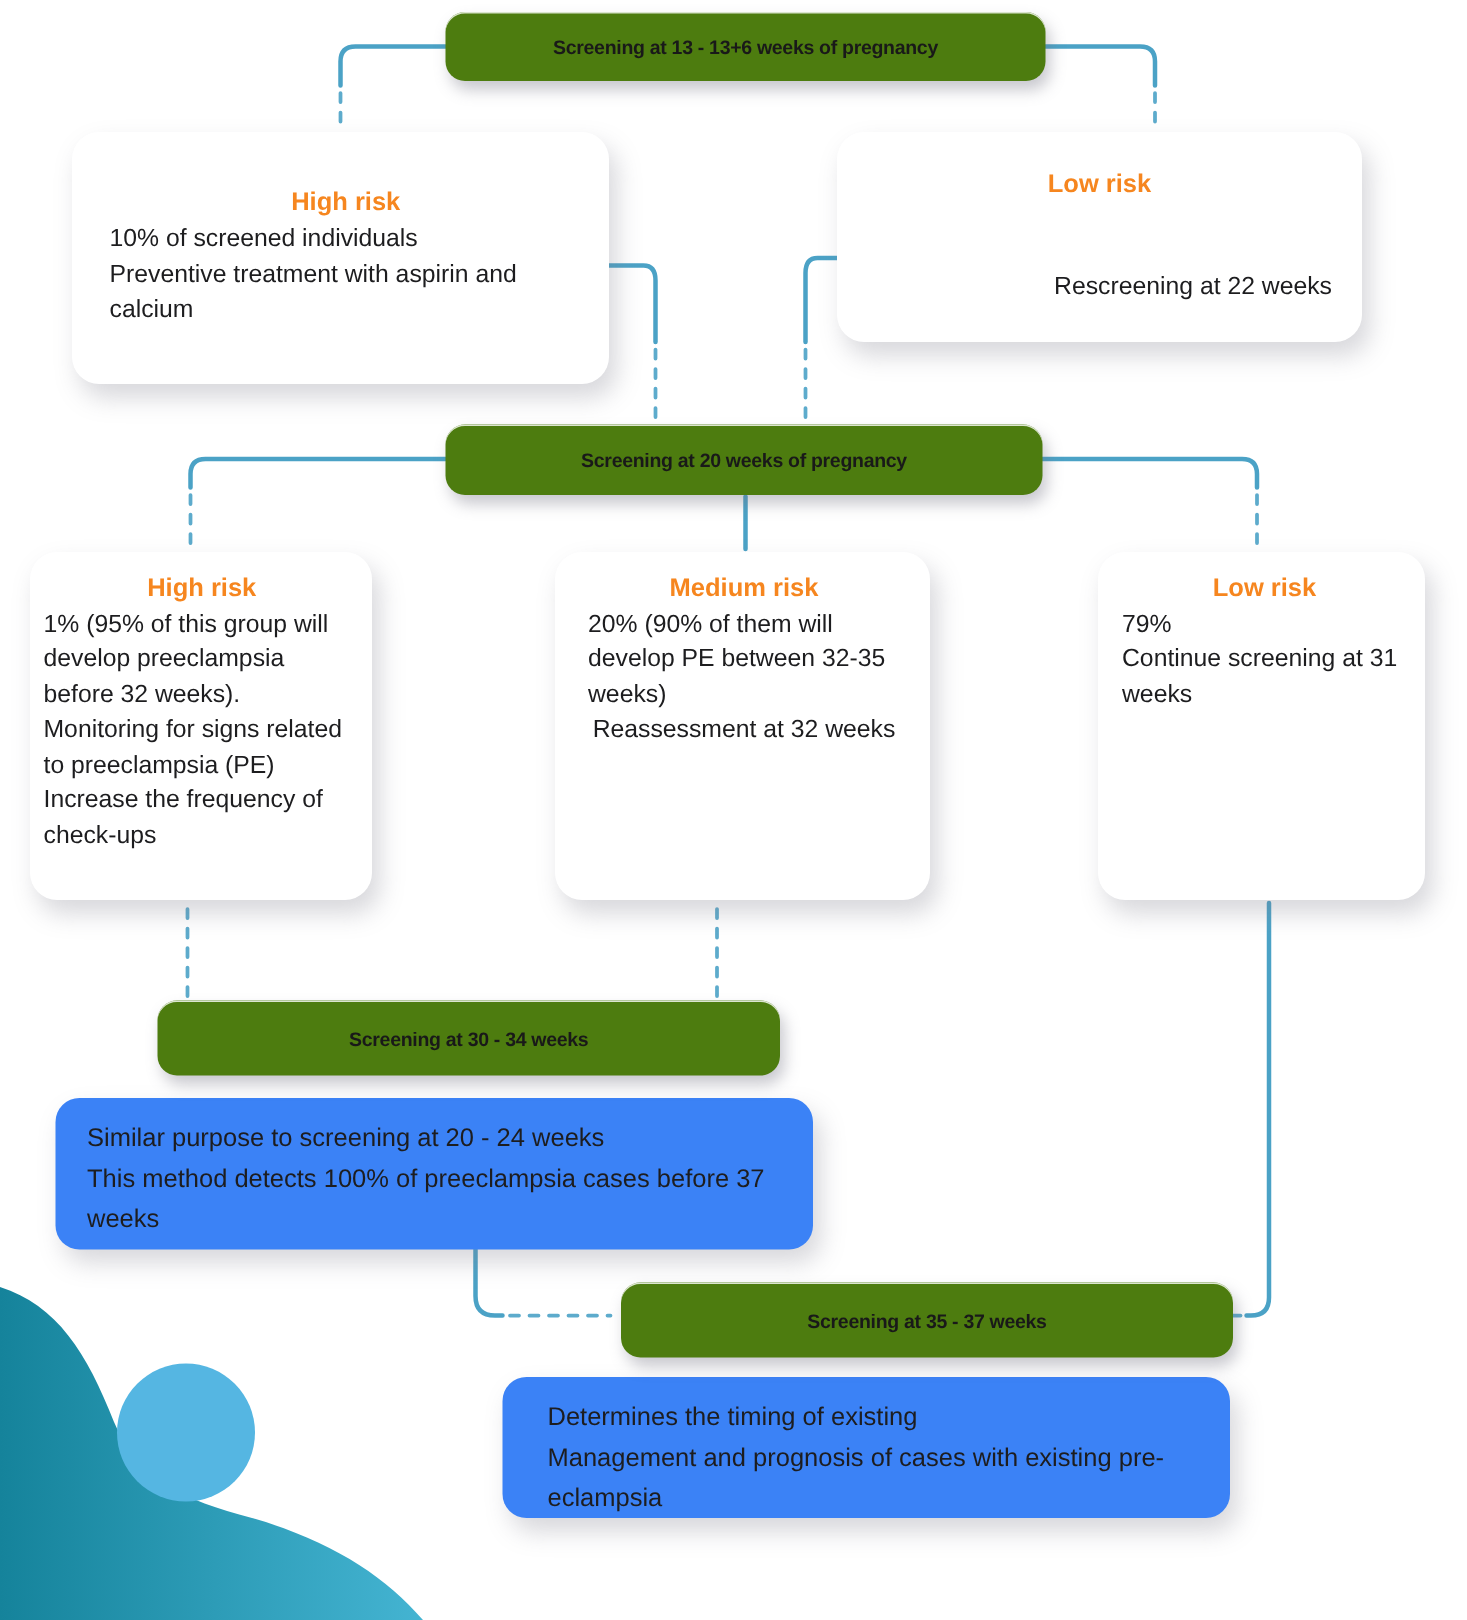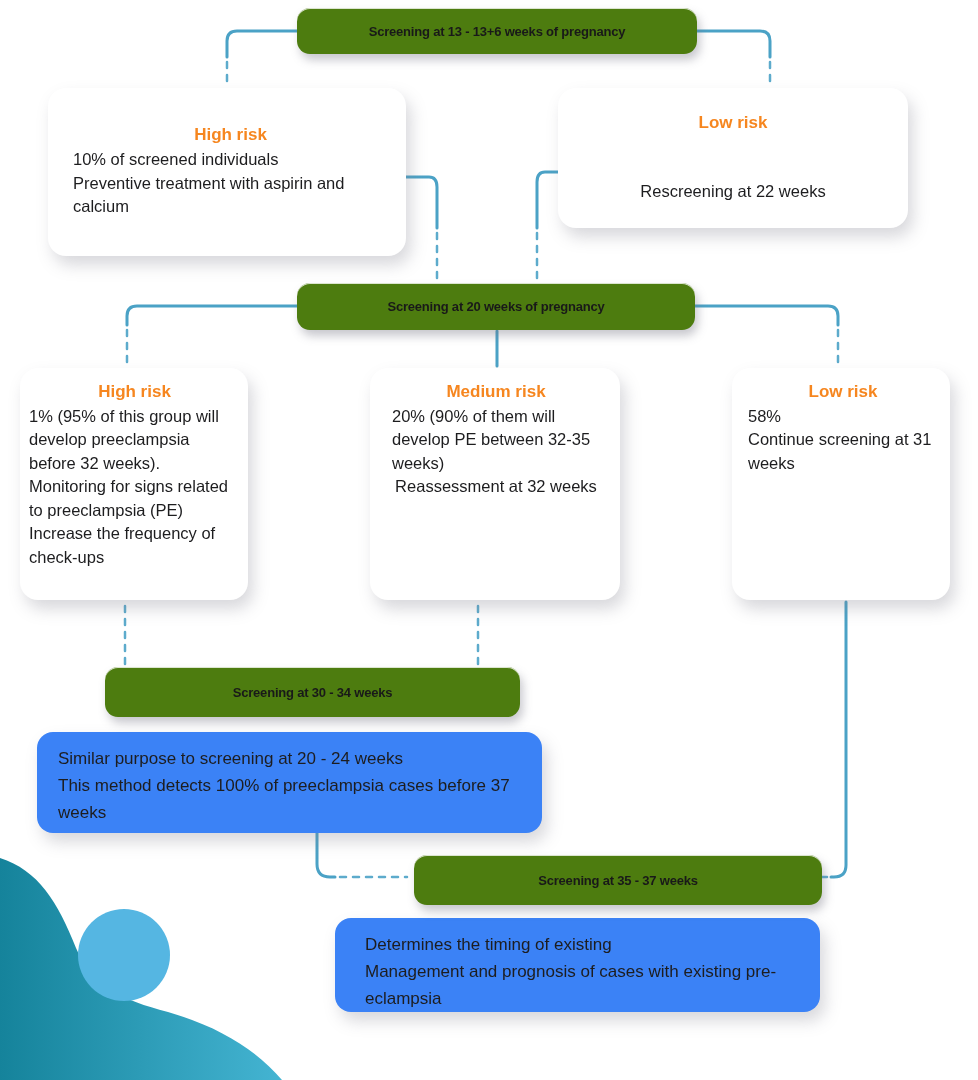--- a/index.html
+++ b/index.html
@@ -16,21 +16,21 @@
   }
   .card{
     position:absolute;background:#ffffff;border-radius:18px;z-index:2;
     box-shadow:5px 9px 16px rgba(125,125,140,0.30);
     box-sizing:border-box;display:flex;flex-direction:column;justify-content:center;
   }
   .risk-title{
     color:#f6861f;font-weight:bold;font-size:17px;text-align:center;margin-bottom:3px;
   }
   .risk-line{font-size:16.5px;color:#1d1d1f;line-height:1.42;}
-  .center-text .risk-line{text-align:center;margin-top:44px;}
+  .center-text .risk-line{text-align:right;margin-top:44px;}
   .note-card{
     position:absolute;background:#3b82f6;border-radius:16px;z-index:2;
     box-shadow:5px 9px 16px rgba(125,125,140,0.30);
     box-sizing:border-box;
   }
   .note-line{font-size:17px;color:#1d1d1f;line-height:1.58;}
   svg{display:block;}
 </style>
 </head>
 <body>
@@ -103,21 +103,21 @@
     <div class="risk-line">Monitoring for signs related to preeclampsia (PE)</div>
     <div class="risk-line">Increase the frequency of check-ups</div>
   </div>
   <div class="card" style="left:370px;top:368px;width:250px;height:232px;padding:14px 20px 12px 22px;justify-content:flex-start;align-items:center;">
     <div class="risk-title">Medium risk</div>
     <div class="risk-line">20% (90% of them will develop PE between 32-35 weeks)</div>
     <div class="risk-line">Reassessment at 32 weeks</div>
   </div>
   <div class="card" style="left:732px;top:368px;width:218px;height:232px;padding:14px 12px 12px 16px;justify-content:flex-start;">
     <div class="risk-title">Low risk</div>
-    <div class="risk-line">58%</div>
+    <div class="risk-line">79%</div>
     <div class="risk-line">Continue screening at 31 weeks</div>
   </div>
 
   <div class="note-card" style="left:37px;top:732px;width:505px;height:101px;padding:14px 20px 12px 21px;">
     <div class="note-line">Similar purpose to screening at 20 - 24 weeks</div>
     <div class="note-line">This method detects 100% of preeclampsia cases before 37 weeks</div>
   </div>
 
   <div class="note-card" style="left:335px;top:918px;width:485px;height:94px;padding:14px 18px 12px 30px;">
     <div class="note-line">Determines the timing of existing</div>

